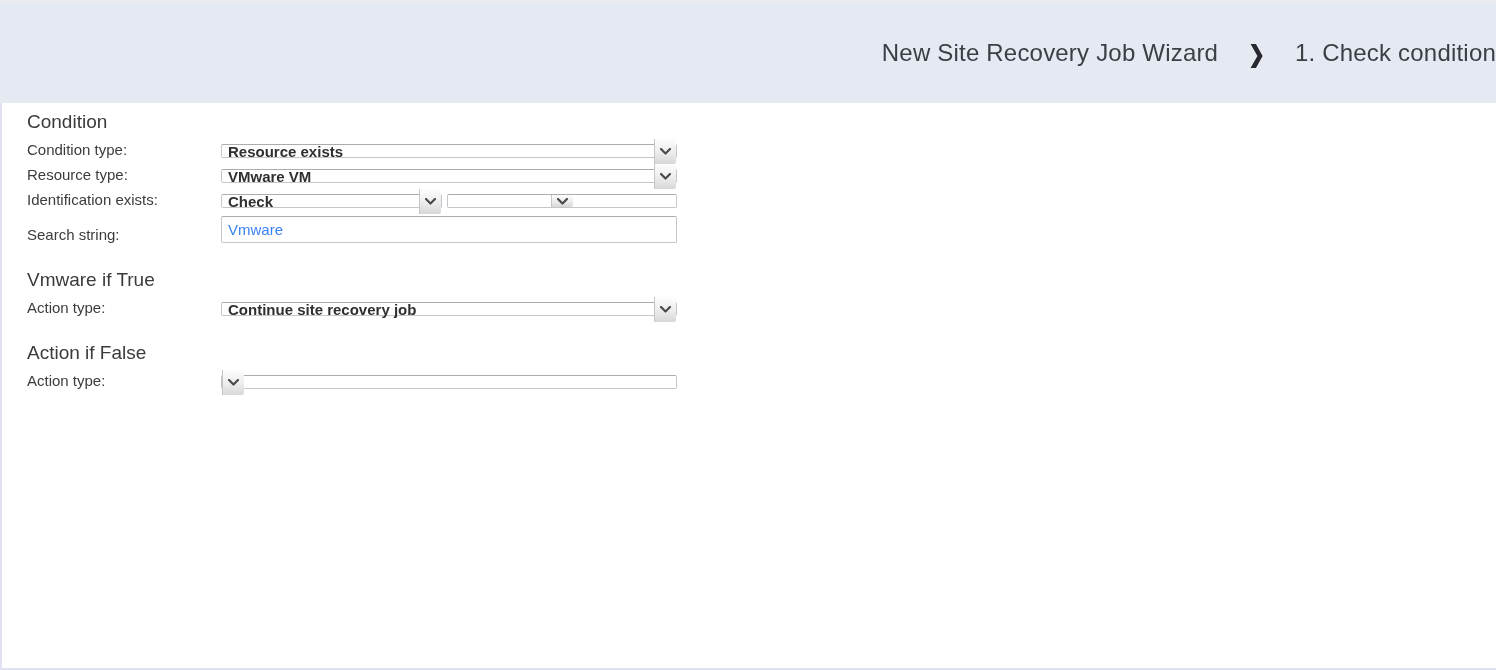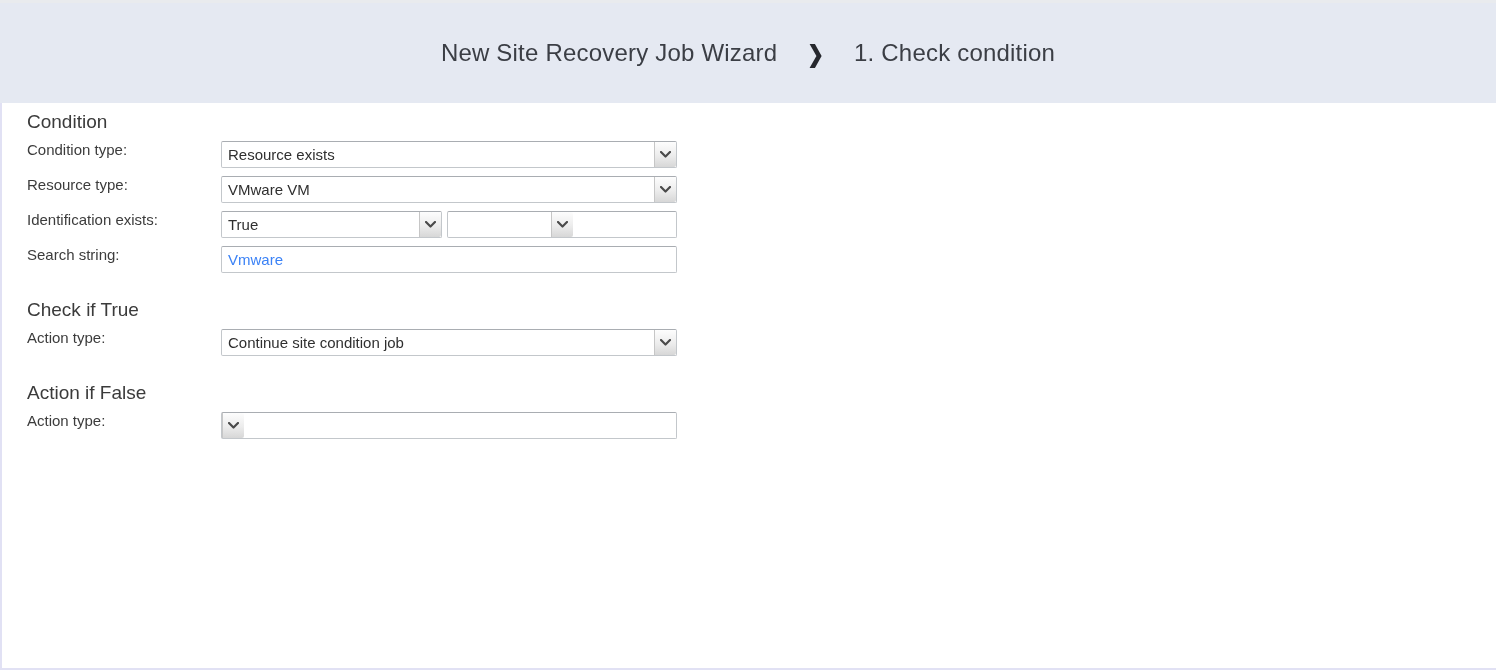--- a/index.html
+++ b/index.html
@@ -20,21 +20,21 @@
     flex-direction: column;
   }
   
   .header {
     height: 103px;
     background: #e5e9f2;
     border-top: 3px solid #e9ebee;
     margin-left: -2px; 
     display: flex;
     align-items: center;
-    justify-content: center;
+    justify-content: flex-end;
     gap: 30px;
     flex-shrink: 0;
   }
   .wizard-title, .step-title {
     font-size: 24px;
     color: #3b3e45;
     letter-spacing: 0.2px;
   }
   .header-sep {
     font-size: 20px;
@@ -50,41 +50,42 @@
   }
   .section-heading {
     font-size: 19px;
     font-weight: normal;
     color: #3b3b3b;
     margin-bottom: 6px;
   }
   .section-heading.spaced { margin-top: 26px; }
   .form-row {
     display: flex;
-    align-items: flex-start;
+    align-items: flex-end;
     margin-top: 8px;
   }
   .row-label {
     width: 194px;
     font-size: 15px;
     color: #3c3c3c;
     flex-shrink: 0;
   }
   .field-group { display: flex; gap: 5px; }
   
   .dropdown {
     width: 456px;
-    height: 27px;
+    height: 14px;
     background: #ffffff;
     border: 1px solid #c3c7cb;
     border-top-color: #a9adb2;
     border-radius: 2px;
     display: flex;
     align-items: center;
     cursor: default;
+    font-weight: bold;
   }
   .dropdown.narrow   { width: 221px; }
   .dropdown.operator { width: 230px; flex-direction: column; }
   .dropdown-value {
     flex: 1;
     font-size: 15px;
     color: #2f2f2f;
     padding-left: 6px;
     white-space: nowrap;
     overflow: hidden;
@@ -155,21 +156,21 @@
               </svg>
           </span>
         </span>
       </div>
     </div>
 
     <div class="form-row">
       <span class="row-label">Identification exists:</span>
       <div class="field-group">
         <div class="dropdown narrow">
-          <span class="dropdown-value">True</span>
+          <span class="dropdown-value">Check</span>
           <span class="arrow-btn">
             <span>
               <svg width="11" height="7" viewBox="0 0 11 7">
                   <path d="M1 1 L5.5 5.5 L10 1" fill="none" stroke="#4a4a4a" stroke-width="2.2" stroke-linecap="round" stroke-linejoin="round"></path>
                 </svg>
             </span>
           </span>
         </div>
         <div class="dropdown operator">
           <span class="dropdown-value">Equals</span>
@@ -182,26 +183,26 @@
           </span>
         </div>
       </div>
     </div>
 
     <div class="form-row">
       <span class="row-label">Search string:</span>
       <input class="text-input" type="text" value="Vmware" style="">
     </div>
 
-    <h2 class="section-heading spaced">Check if True</h2>
+    <h2 class="section-heading spaced">Vmware if True</h2>
 
     <div class="form-row">
       <span class="row-label">Action type:</span>
       <div class="dropdown">
-        <span class="dropdown-value">Continue site condition job</span>
+        <span class="dropdown-value">Continue site recovery job</span>
         <span class="arrow-btn">
           <span>
             <svg width="11" height="7" viewBox="0 0 11 7">
                 <path d="M1 1 L5.5 5.5 L10 1" fill="none" stroke="#4a4a4a" stroke-width="2.2" stroke-linecap="round" stroke-linejoin="round"></path>
               </svg>
           </span>
         </span>
       </div>
     </div>
 

